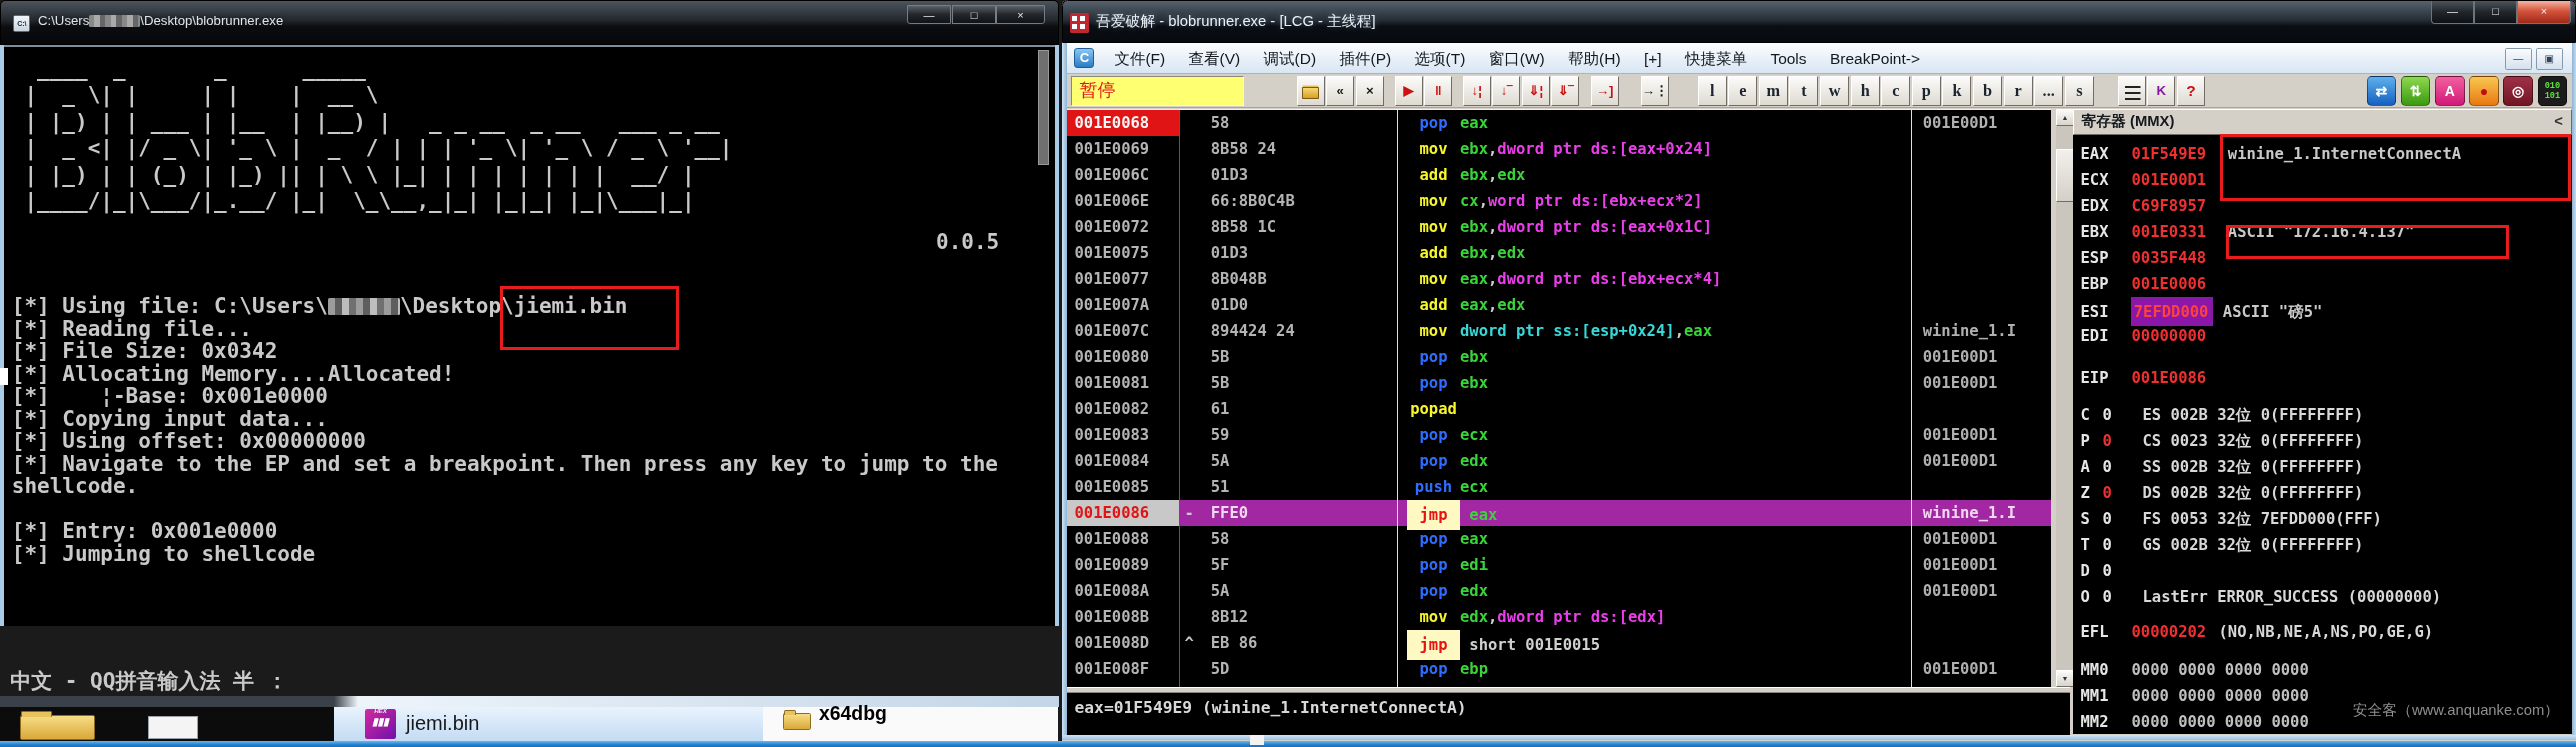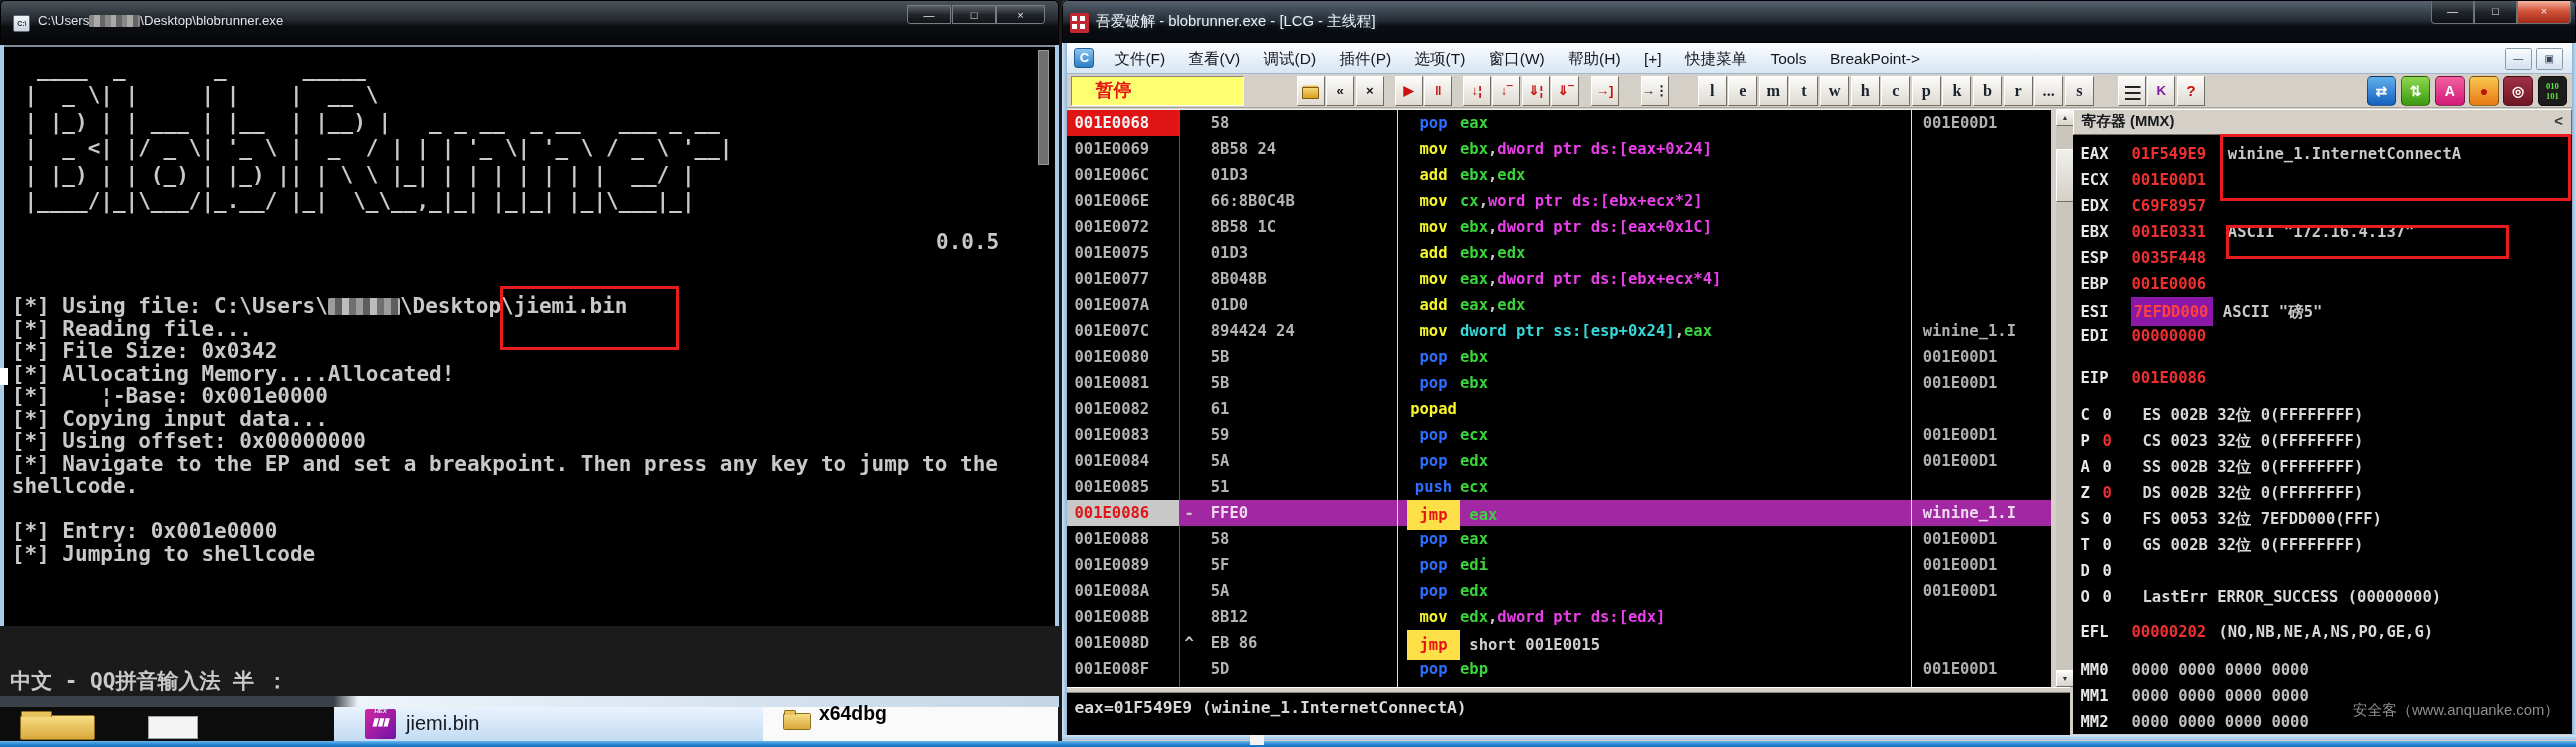--- a/index.html
+++ b/index.html
@@ -97,21 +97,21 @@
   #menu-items { position:absolute; left:36px; top:0; height:31px; white-space:nowrap; }
   .menu-item { display:inline-block; padding:0 11.7px; line-height:31px; font-size:15.5px; color:#14181d;text-align:right; }
   .mdib { position:absolute; top:4.7px; width:27px; height:22px; border:0.8px solid #8899aa; border-radius:1.6px;
     background:linear-gradient(#fafcfe,#d5e1ee); color:#345; font-size:10px; text-align:center; line-height:20px; }
   #mdi-min { left:1438px; } #mdi-restore { left:1469px; }
 
   #dbg-toolbar { position:absolute; left:4.7px; top:74px; width:1505px; height:34px; background:#d4d0c8;
     border-bottom:0.8px solid #a8a49c; }
   #pause-box { position:absolute; left:4.7px; top:2.3px; width:173px; height:29.5px; background:#ffff72;
     border:1.6px solid; border-color:#8a867e #fffef2 #fffef2 #8a867e;
-    color:#e41414; font-size:18px; font-weight:bold; line-height:26.4px; padding-left:23px; }
+    color:#e41414; font-size:18px; font-weight:normal; line-height:26.4px; padding-left:7px; }
   .tb-btn { display:inline-block; width:28px; height:29.5px; margin-right:1.6px; vertical-align:top;
     background:linear-gradient(#fbfbf9,#dedad2); border:0.8px solid; border-color:#fff #716d65 #716d65 #fff;
     text-align:center; line-height:28px; font-size:13.2px; font-weight:bold; color:#1a1a1a; }
   .tb-group { position:absolute; top:2.3px; white-space:nowrap; }
   .g-red { color:#cc1111; }
   .g-dark { color:#1a1a1a; }
   .g-folder::before { content:""; display:inline-block; width:15.5px; height:10px; margin-top:9.3px;
     background:linear-gradient(#f7d878,#d8a020); border:0.8px solid #7a5c10; border-radius:0.8px;
     box-shadow:0 -2.3px 0 -0.8px #e8c050; }
   #tb-letters { position:absolute; left:631px; top:2.3px; }
@@ -124,36 +124,36 @@
   #tb-plugins { position:absolute; left:1300px; top:2.3px; white-space:nowrap; }
   .plug { display:inline-block; width:29.5px; height:29.5px; margin-right:4.7px; border-radius:4.7px;
     color:#fff; font-weight:bold; text-align:center; line-height:28px; font-size:14px;
     border:0.8px solid rgba(0,0,0,.45); vertical-align:top; }
   .p-blue { background:linear-gradient(#5fb0ec,#1560c0); }
   .p-green { background:linear-gradient(#8ed84e,#3a9a10); }
   .p-pink { background:linear-gradient(#f2609e,#d2197a); }
   .p-orange { background:linear-gradient(#f8c850,#e87812); color:#c01010; }
   .p-darkred { background:linear-gradient(#a03048,#701622); }
   .p-binary { background:#1c1c1c; color:#5ae23a; font-size:8.6px; line-height:10px; white-space:pre;
-    padding-top:3.9px; font-family:Liberation Serif, serif; }
+    padding-top:3.9px; font-family:Liberation Mono, monospace; }
   .p-lime { background:linear-gradient(#7ee24e,#2e9e12); font-size:12.4px; }
 
   #dbg-client { position:absolute; left:4.7px; top:108px; width:1505px; height:627px; background:#d4d0c8; }
   #disasm-pane { position:absolute; left:0; top:0.8px; width:984px; height:578px; background:#000;
     overflow:hidden; border-top:0.8px solid #f0f0f0; }
   .drow { display:flex; height:26px; line-height:26px; font-size:15.5px; font-weight:bold;
     font-family:"DejaVu Sans Mono",monospace; white-space:pre; }
   .c-addr { width:113px; padding-left:7.8px; color:#b4b4b4; border-right:0.8px solid #5a5a5a; }
   .c-bytes { width:218px; padding-left:4.7px; color:#b4b4b4; border-right:0.8px solid #e0e0e0; }
   .c-bytes .pfx { display:inline-block; width:26.4px; color:#c8c8c8; }
   .c-dis { width:514px; padding-left:9.3px; border-right:0.8px solid #e0e0e0; color:#d0d0d0; }
   .c-dis .mn { display:inline-block; min-width:53px;text-align:center; }
   .c-com { flex:1; padding-left:11px; color:#b0b0b0; }
   .mY { color:#f6f62a; } .mB { color:#2f6dff; }
-  .mJ { background:#fde047; color:#e81414; padding:2.3px 1.6px; }
+  .mJ { background:#fef9c3; color:#e81414; padding:2.3px 1.6px; }
   .tr { color:#3ad43a; } .tm { color:#e93fe9; } .ts { color:#38d8d8; } .tw { color:#d0d0d0; }
   .drow.sel .c-bytes, .drow.sel .c-dis, .drow.sel .c-com { background:#a227a2; color:#f0d8f0; }
   .drow.sel .c-addr { background:#c8c8c8; color:#e01414; }
   .drow .c-addr.entry { background:#e01414; color:#f4f4f4; }
 
   #disasm-scroll { position:absolute; left:989px; top:0.8px; width:18.7px; height:578px; background:#cac6be; }
   .sb-btn { position:absolute; left:0; width:18.7px; height:17px; background:linear-gradient(#fbfbf9,#d8d4cc);
     border:0.8px solid; border-color:#fff #716d65 #716d65 #fff; font-size:7px; color:#333;
     text-align:center; line-height:15.5px; }
   #sb-up { top:0; } #sb-down { bottom:0; }

